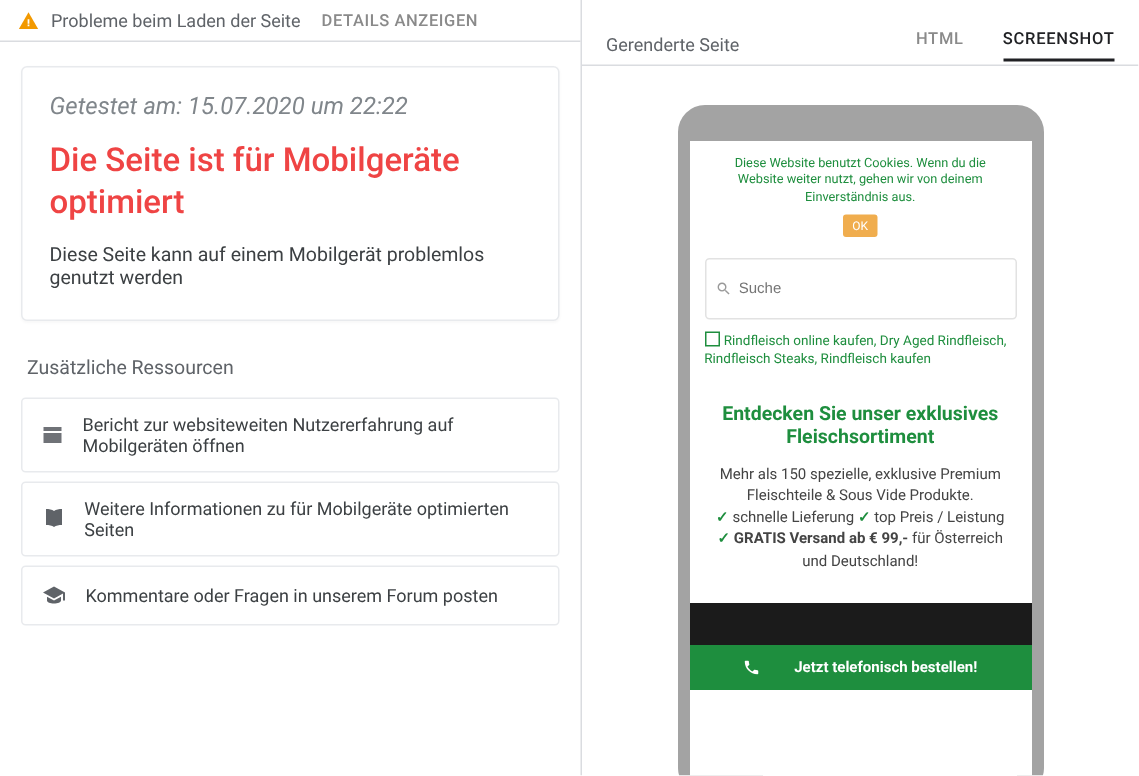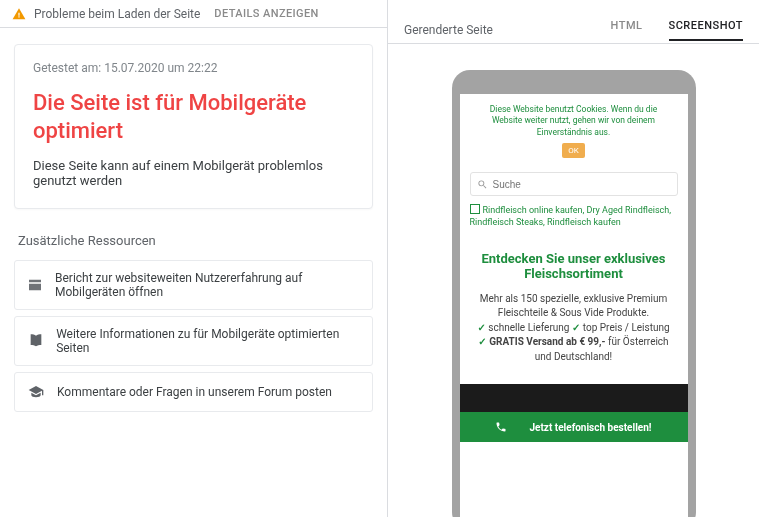--- a/index.html
+++ b/index.html
@@ -6,38 +6,38 @@
 body { font-family: Roboto, Arial, sans-serif; font-size: 13px; color: #3c4043; background: #fff; width: 759px; height: 517px; overflow: hidden; }
 .container { display: flex; height: 100%; }
 .left-panel { width: 388px; border-right: 1px solid #dadce0; display: flex; flex-direction: column; }
 .right-panel { flex: 1; display: flex; flex-direction: column; margin-top: 16px; }
 .top-bar { height: 28px; display: flex; align-items: center; padding: 0 12px; font-size: 12px; color: #5f6368; border-bottom: 1px solid #dadce0; }
 .warn-icon { width: 14px; height: 14px; margin-right: 8px; display: inline-flex; }
 .warn-icon svg { width: 14px; height: 14px; }
 .details-link { margin-left: 14px; color: #8a8a8a; letter-spacing: 0.4px; font-size: 11px; font-weight: 500; text-transform: uppercase; cursor: pointer; }
 .left-body { padding: 16px 14px; }
 .result-card { background: #fff; border: 1px solid #e8eaed; border-radius: 4px; padding: 16px 18px 20px; box-shadow: 0 1px 2px rgba(0,0,0,0.03); }
-.tested-date { font-size: 12px; color: #80868b; margin-bottom: 14px; }
+.tested-date { font-size: 16px; color: #80868b; margin-bottom: 14px; font-style: italic; }
 .result-title { font-size: 22px; line-height: 1.25; font-weight: 500; color: #ef4444; margin-bottom: 14px; }
 .result-desc { font-size: 13px; color: #3c4043; }
 .section-heading { font-size: 13px; color: #5f6368; margin: 24px 4px 12px; }
 .resource-item { display: flex; align-items: center; background: #fff; border: 1px solid #e8eaed; border-radius: 3px; padding: 10px 12px; margin-bottom: 6px; cursor: pointer; font-size: 12px; color: #3c4043; }
 .resource-item .ricon { width: 18px; height: 18px; margin-right: 12px; display: inline-flex; align-items: center; justify-content: center; color: #5f6368; }
 .resource-item .ricon svg { width: 16px; height: 16px; }
 .right-top { height: 28px; display: flex; align-items: center; padding: 0 16px; border-bottom: 1px solid #dadce0; font-size: 12px; color: #5f6368; }
 .rtabs { margin-left: auto; display: flex; gap: 26px; font-size: 11px; font-weight: 500; letter-spacing: 0.5px; }
 .rtab { color: #8a8a8a; cursor: pointer; padding-bottom: 7px; }
 .rtab.active { color: #202124; border-bottom: 2px solid #202124; }
 .preview-area { flex: 1; display: flex; justify-content: center; align-items: flex-start; padding: 26px 0; overflow: hidden; }
 .phone { width: 244px; height: 460px; background: #a3a3a3; border-radius: 18px; padding: 24px 8px 6px; position: relative; }
 .phone-screen { width: 100%; height: 100%; background: #fff; overflow: hidden; position: relative; display: flex; flex-direction: column; }
 .cookie-banner { padding: 10px 16px 8px; text-align: center; }
 .cookie-text { font-size: 8.5px; color: #1e8e3e; line-height: 1.35; }
 .cookie-btn { display: inline-block; margin-top: 5px; background: #f0ad4e; color: #fff; font-size: 8px; padding: 3px 6px; border-radius: 2px; }
-.search-wrap { margin: 6px 10px; border: 1px solid #e2e2e2; border-radius: 3px; height: 24px; display: flex; align-items: center; padding: 0 6px; }
+.search-wrap { margin: 6px 10px; border: 1px solid #e2e2e2; border-radius: 3px; height: 41px; display: flex; align-items: center; padding: 0 6px; }
 .search-wrap svg { width: 11px; height: 11px; fill: #999; margin-right: 5px; }
 .search-wrap input { border: none; outline: none; font-size: 10px; color: #888; flex: 1; background: transparent; }
 .alt-text { font-size: 9px; color: #1e8e3e; padding: 2px 10px; line-height: 1.3; }
 .alt-text::before { content: ""; display: inline-block; width: 8px; height: 8px; border: 1px solid #1e8e3e; margin-right: 3px; vertical-align: -1px; }
 .hero { text-align: center; padding: 20px 14px 10px; }
 .hero-title { font-size: 13px; font-weight: 700; color: #1e8e3e; line-height: 1.2; }
 .hero-desc { font-size: 10px; color: #444; margin-top: 10px; line-height: 1.45; }
 .hero-desc .check { color: #1e8e3e; font-weight: 700; }
 .dark-strip { height: 28px; background: #1b1b1b; margin-top: 10px; }
 .cta-bar { background: #1e8e3e; height: 30px; display: flex; align-items: center; justify-content: center; color: #fff; font-size: 10px; font-weight: 700; gap: 22px; }

